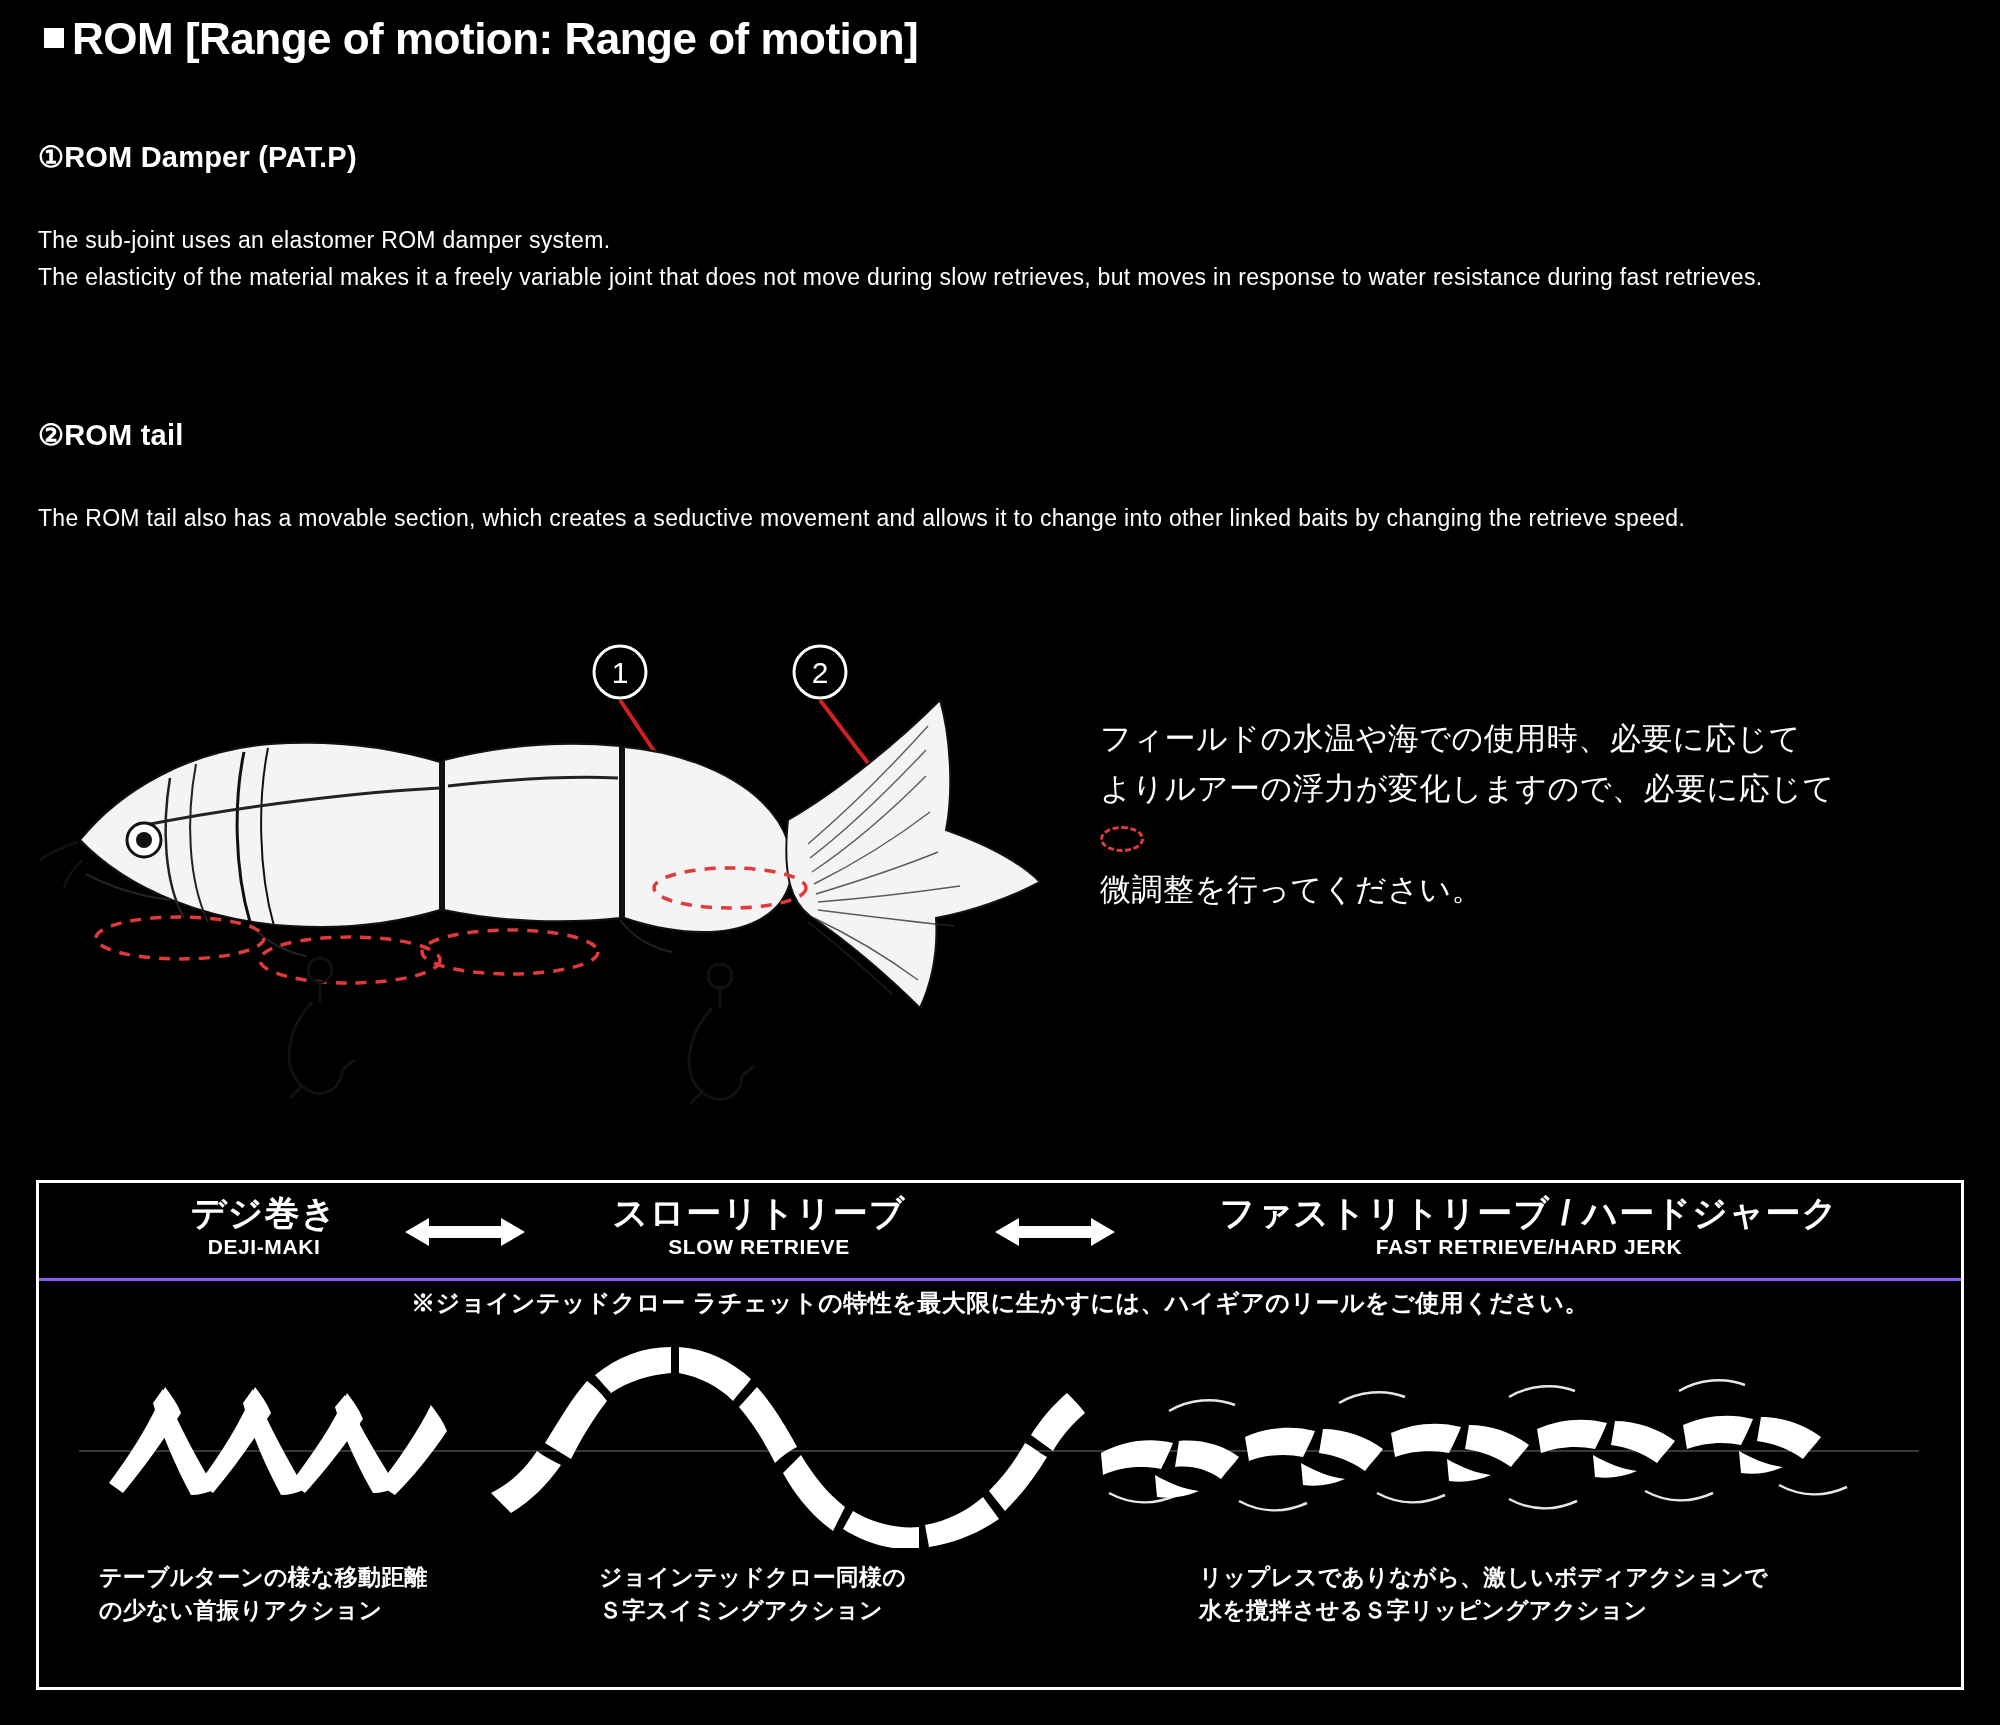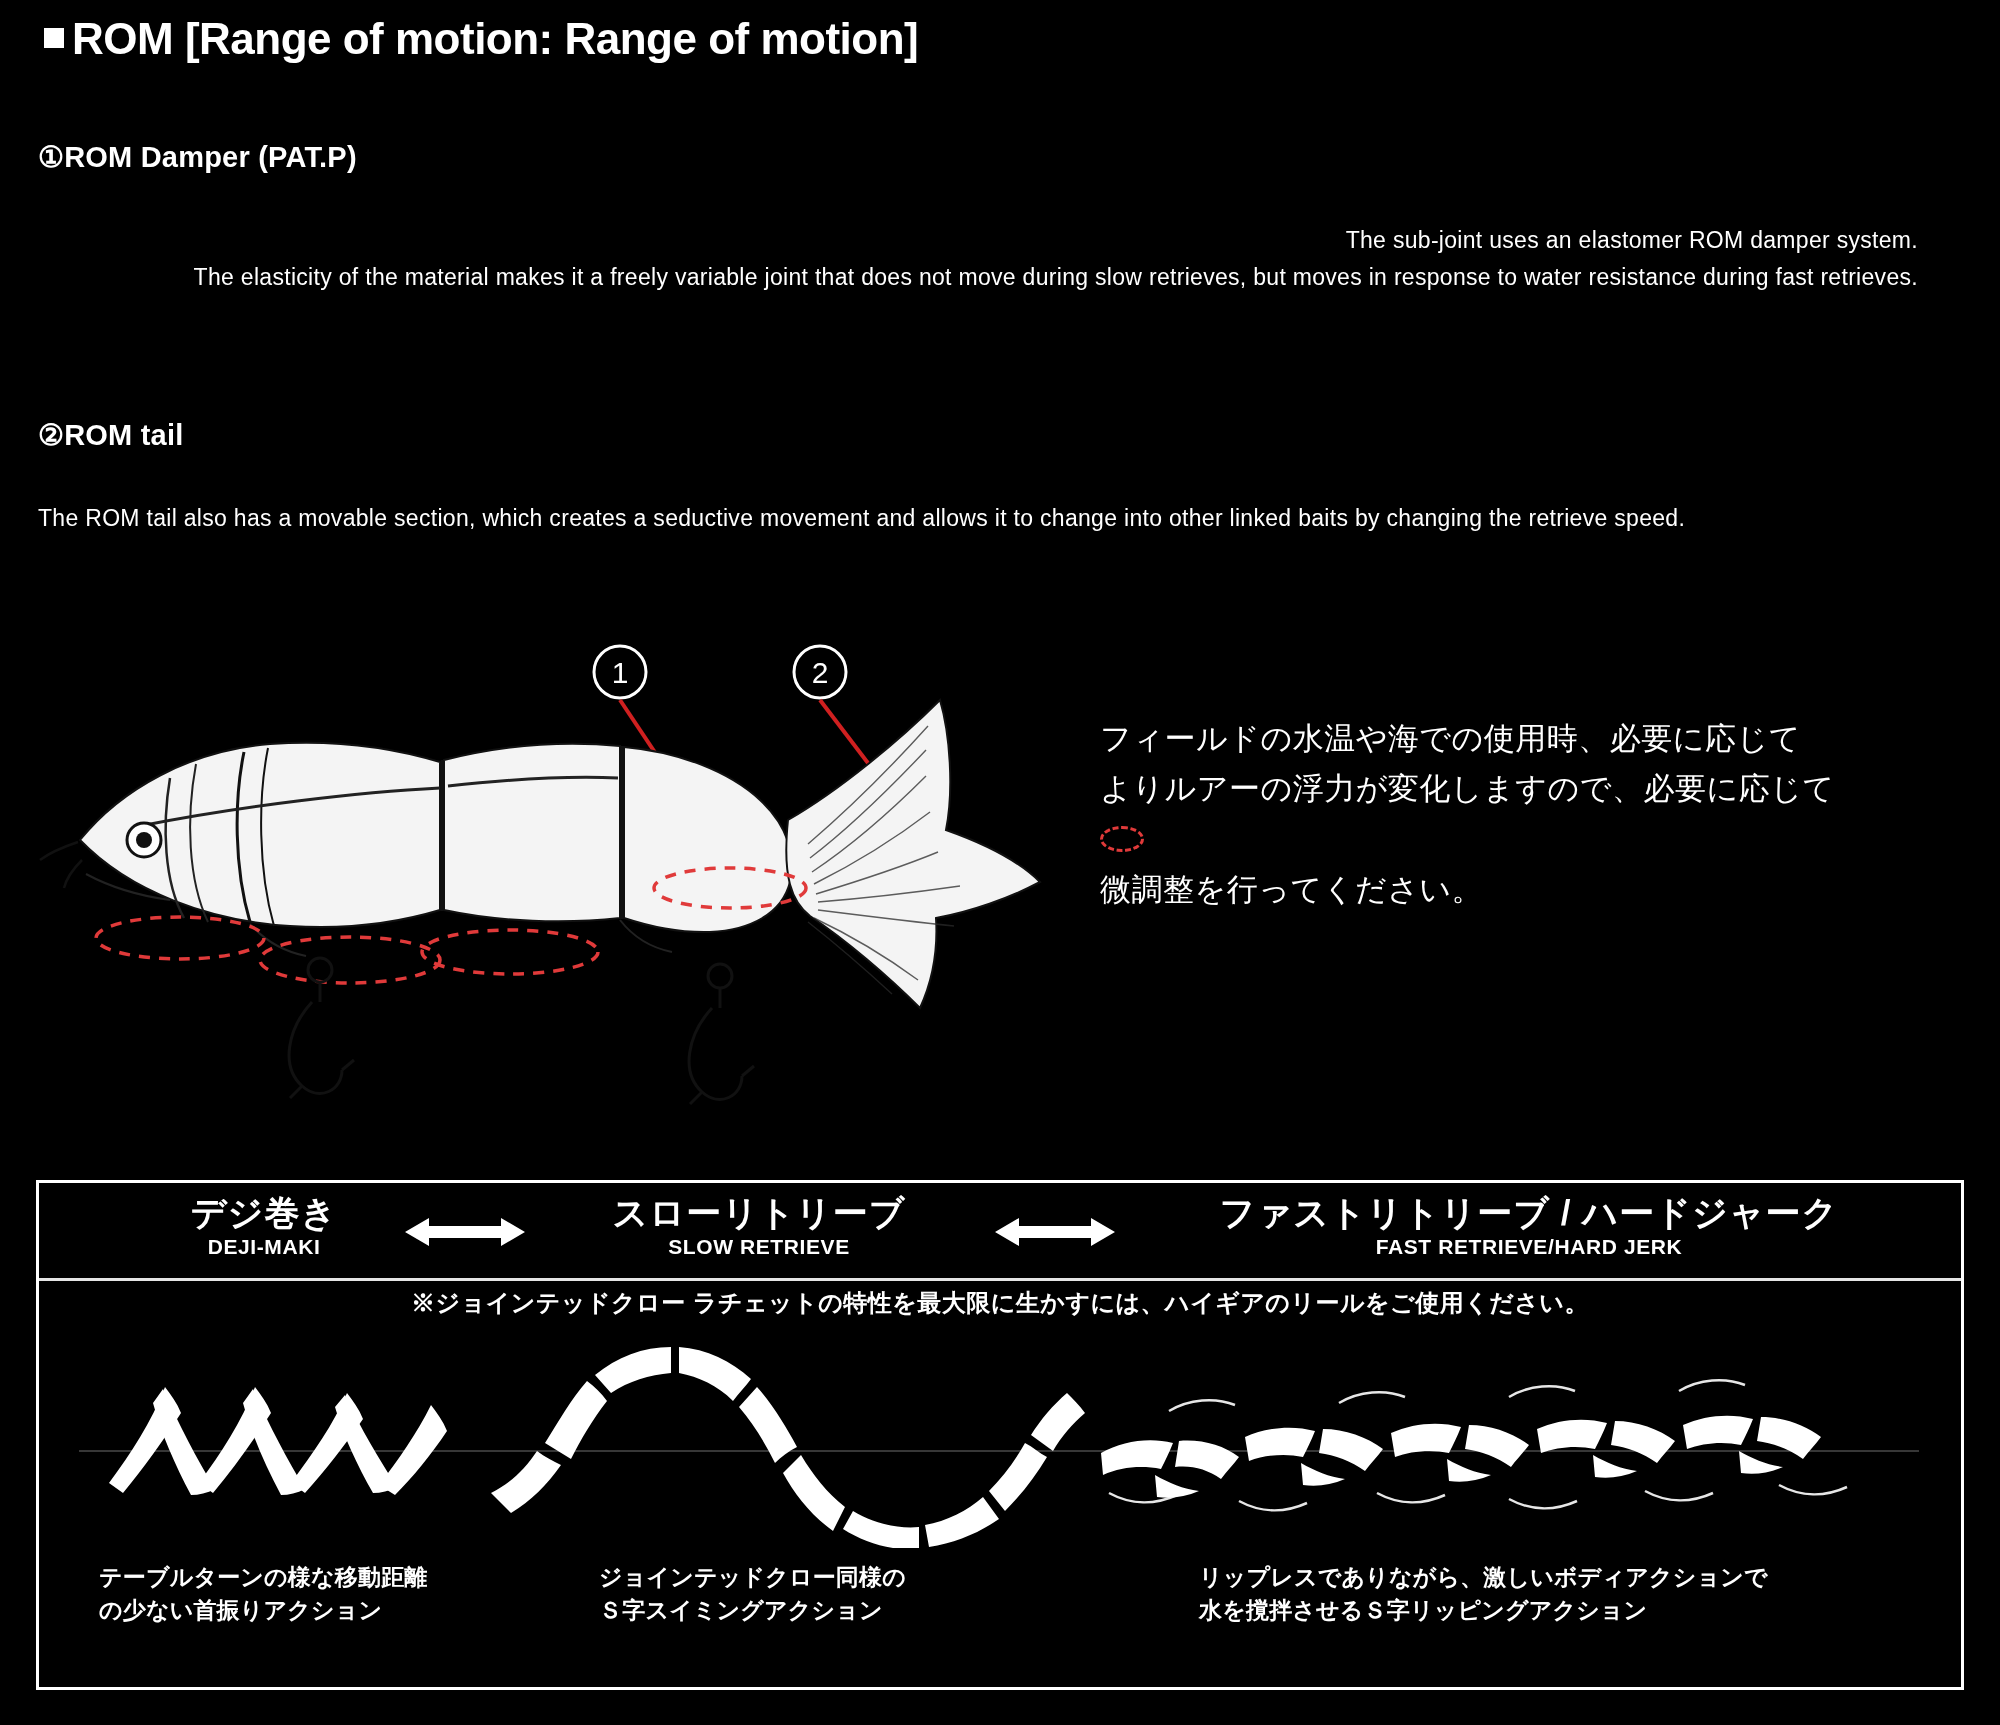--- a/index.html
+++ b/index.html
@@ -112,21 +112,21 @@
     top: 1180px;
     width: 1928px;
     height: 510px;
     border: 3px solid #ffffff;
     background: #000;
     overflow: hidden;
   }
   .panel-head {
     position: relative;
     height: 98px;
-    border-bottom: 3px solid #e5e5e5;
+    border-bottom: 3px solid #8b5cf6;
   }
   .ph-col {
     position: absolute;
     top: 10px;
     text-align: center;
   }
   .ph-jp {
     font-size: 35px;
     font-weight: bold;
     letter-spacing: 1px;
@@ -178,21 +178,21 @@
 </head>
 <body>
 
 <div class="page">
 
   <div class="h1">
     <span class="sq"></span><span>ROM [Range of motion: Range of motion]</span>
   </div>
 
   <div class="sec-title" id="rom-damper-title">①ROM Damper (PAT.P)</div>
-  <div class="sec-body" id="rom-damper-body" style="white-space: pre-line; text-align: right;">The sub-joint uses an elastomer ROM damper system.
+  <div class="sec-body" id="rom-damper-body" style="white-space: pre-line;">The sub-joint uses an elastomer ROM damper system.
 The elasticity of the material makes it a freely variable joint that does not move during slow retrieves, but moves in response to water resistance during fast retrieves.</div>
 
   <div class="sec-title" id="rom-tail-title">②ROM tail</div>
   <div class="sec-body" id="rom-tail-body" style="white-space: pre-line; width: 1830px;">The ROM tail also has a movable section, which creates a seductive movement and allows it to change into other linked baits by changing the retrieve speed.</div>
 
   <div class="illus">
     <svg width="1060" height="510" viewBox="0 0 1060 510" xmlns="http://www.w3.org/2000/svg">
 
       <circle cx="600" cy="42" r="26" fill="none" stroke="#ffffff" stroke-width="3"></circle>
       <text x="600" y="53" text-anchor="middle" font-family="Liberation Sans, sans-serif" font-size="30" fill="#ffffff">1</text>

